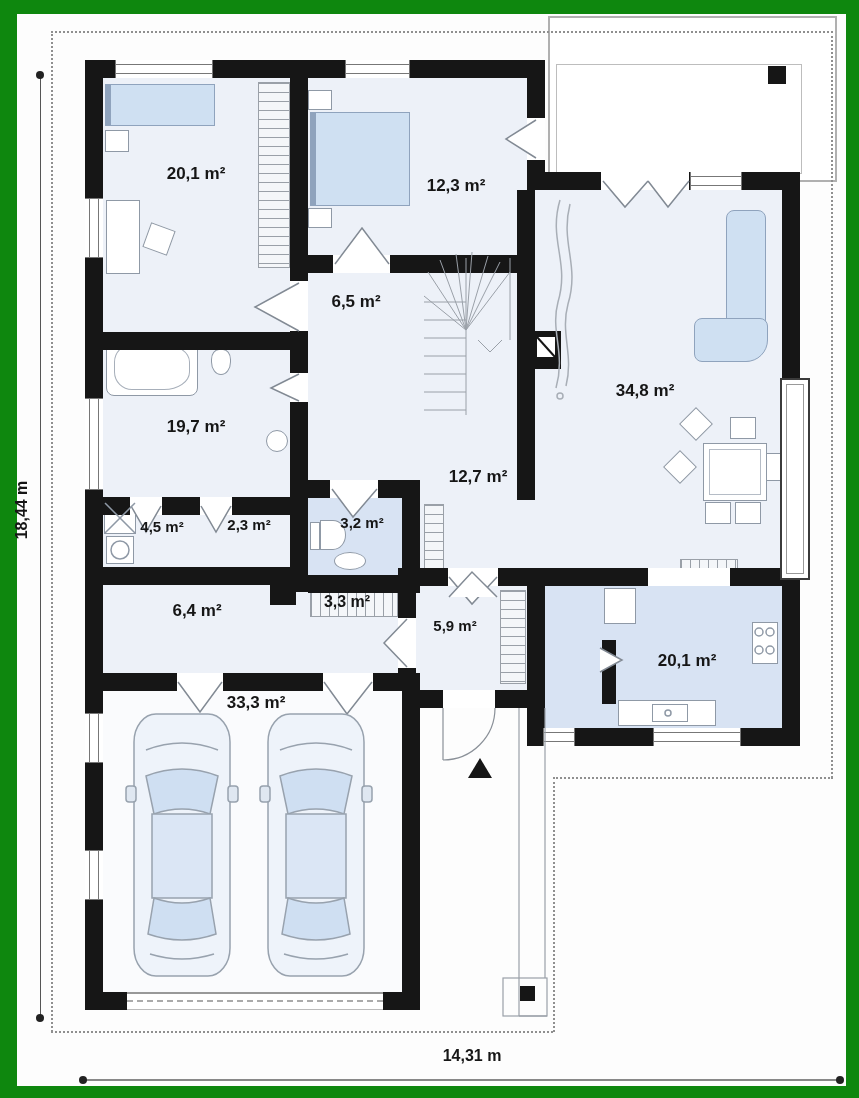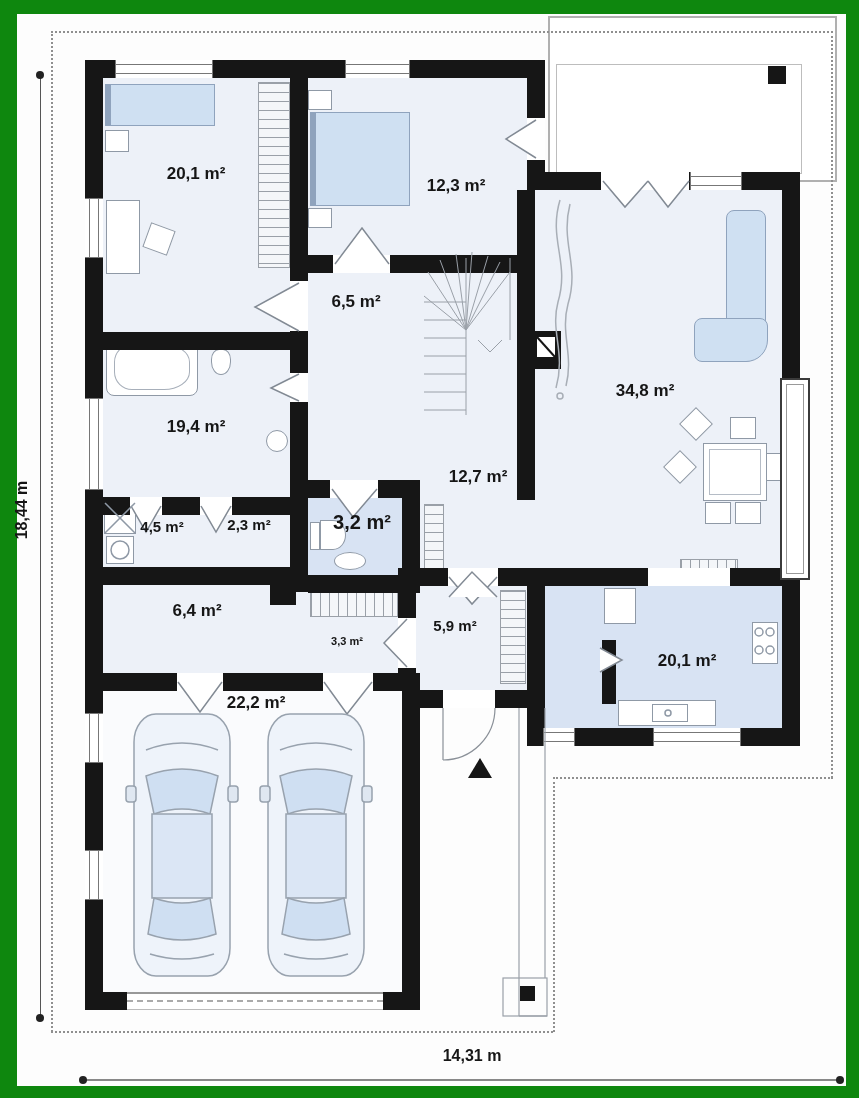--- a/index.html
+++ b/index.html
@@ -251,30 +251,30 @@
       <line x1="519" y1="1016" x2="547" y2="1016"></line>
       <rect x="503" y="978" width="44" height="38"></rect>
       <rect x="520" y="986" width="15" height="15" fill="#161616" stroke="none"></rect>
     </g>
     <polygon points="468,778 492,778 480,758" fill="#161616"></polygon>
   </svg>
 
   <span class="lbl" style="left:196px;top:174px">20,1 m²</span>
   <span class="lbl" style="left:456px;top:186px">12,3 m²</span>
   <span class="lbl" style="left:356px;top:302px">6,5 m²</span>
-  <span class="lbl" style="left:196px;top:427px">19,4 m²</span>
+  <span class="lbl" style="left:196px;top:427px">19,7 m²</span>
   <span class="lbl" style="left:162px;top:526px;font-size:15px">4,5 m²</span>
   <span class="lbl" style="left:249px;top:524px;font-size:15px">2,3 m²</span>
-  <span class="lbl" style="left:362px;top:522px;font-size:20px">3,2 m²</span>
+  <span class="lbl" style="left:362px;top:522px;font-size:15px">3,2 m²</span>
   <span class="lbl" style="left:478px;top:477px">12,7 m²</span>
   <span class="lbl" style="left:645px;top:391px">34,8 m²</span>
   <span class="lbl" style="left:197px;top:611px">6,4 m²</span>
-  <span class="lbl" style="left:347px;top:641px;font-size:11px">3,3 m²</span>
+  <span class="lbl" style="left:347px;top:602px;font-size:16px">3,3 m²</span>
   <span class="lbl" style="left:455px;top:625px;font-size:15px">5,9 m²</span>
-  <span class="lbl" style="left:256px;top:703px">22,2 m²</span>
+  <span class="lbl" style="left:256px;top:703px">33,3 m²</span>
   <span class="lbl" style="left:687px;top:661px">20,1 m²</span>
 
   <div class="abs" style="left:40px;top:75px;width:1px;height:943px;background:#555"></div>
   <div class="dot" style="left:36px;top:71px"></div>
   <div class="dot" style="left:36px;top:1014px"></div>
   <span class="dim" style="left:22px;top:510px;transform:translate(-50%,-50%) rotate(-90deg)">18,44 m</span>
 
   <div class="abs" style="left:82px;top:1079px;width:758px;height:2px;background:#888"></div>
   <div class="dot" style="left:79px;top:1076px"></div>
   <div class="dot" style="left:836px;top:1076px"></div>

